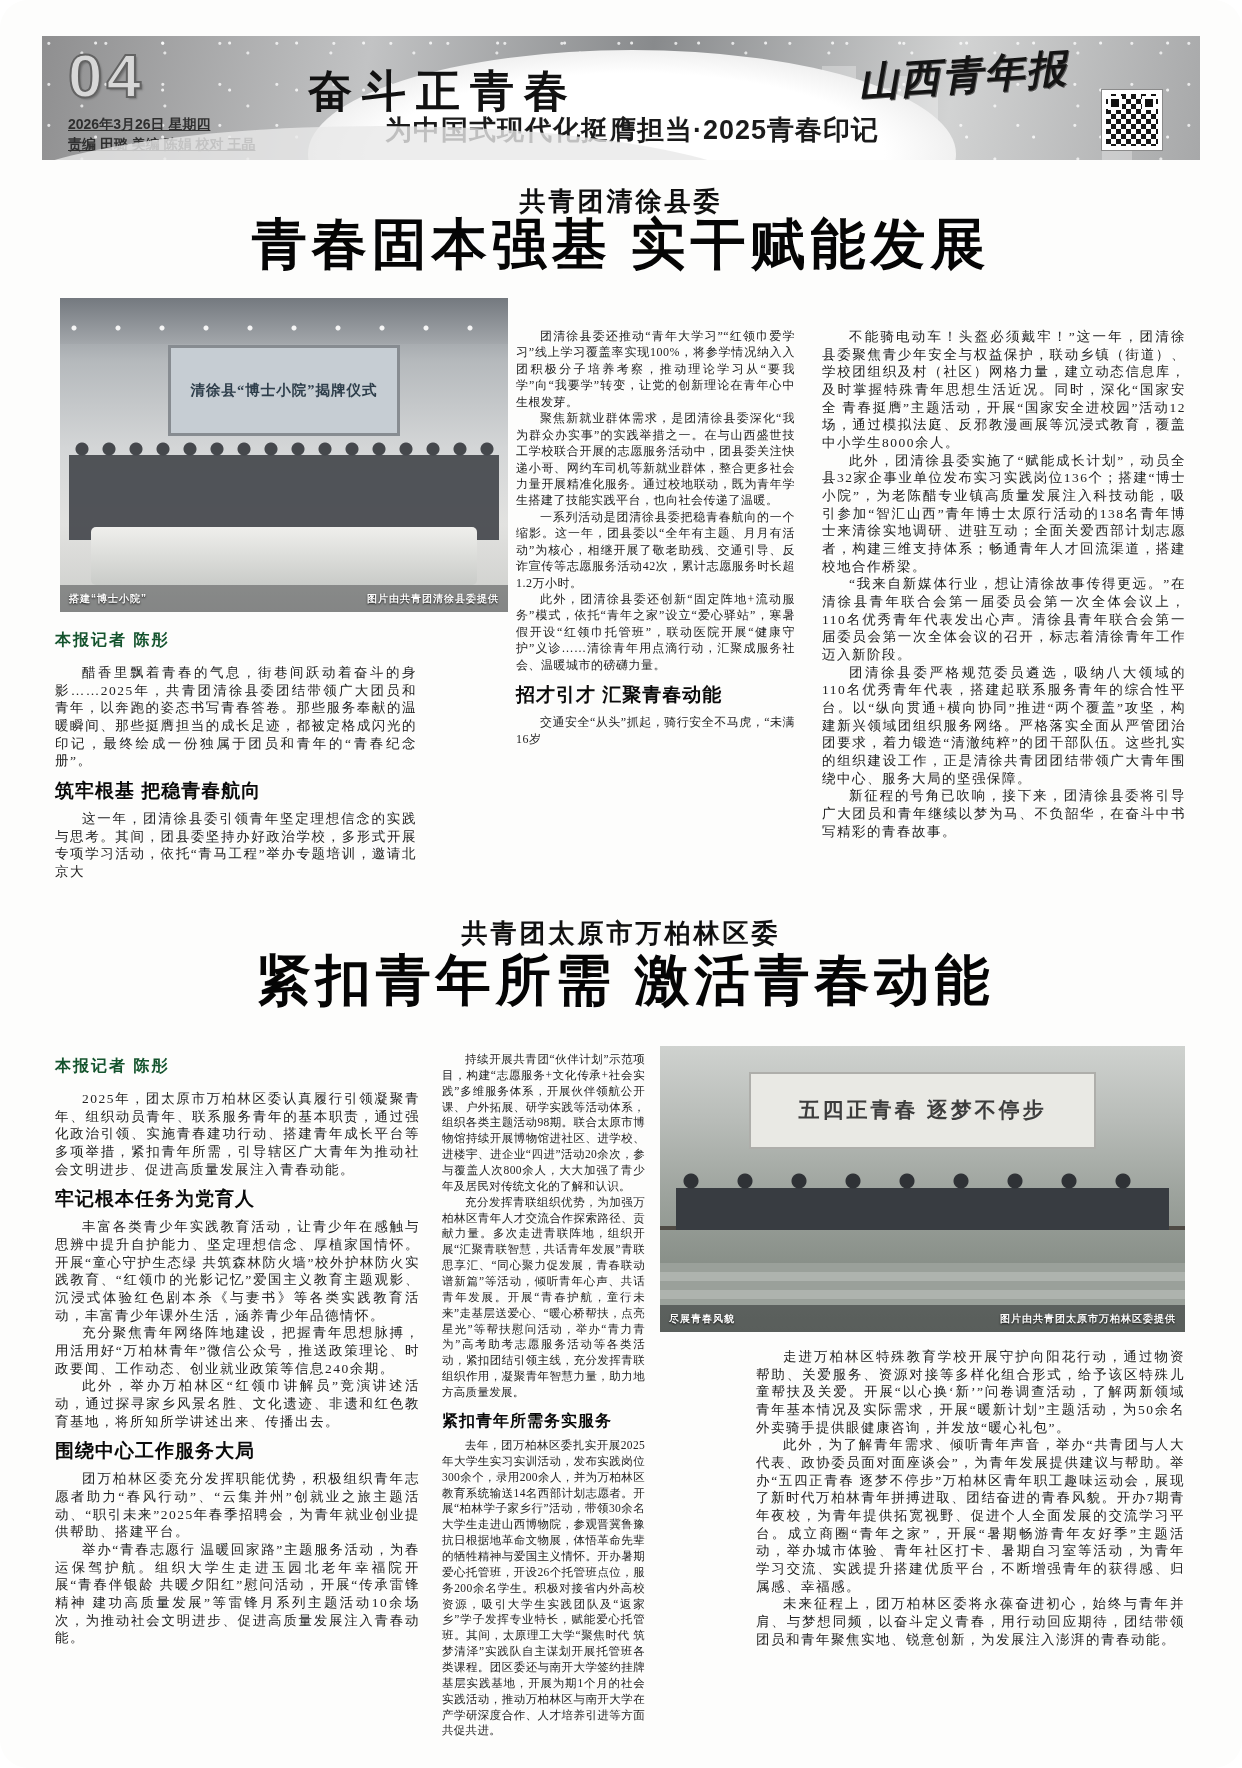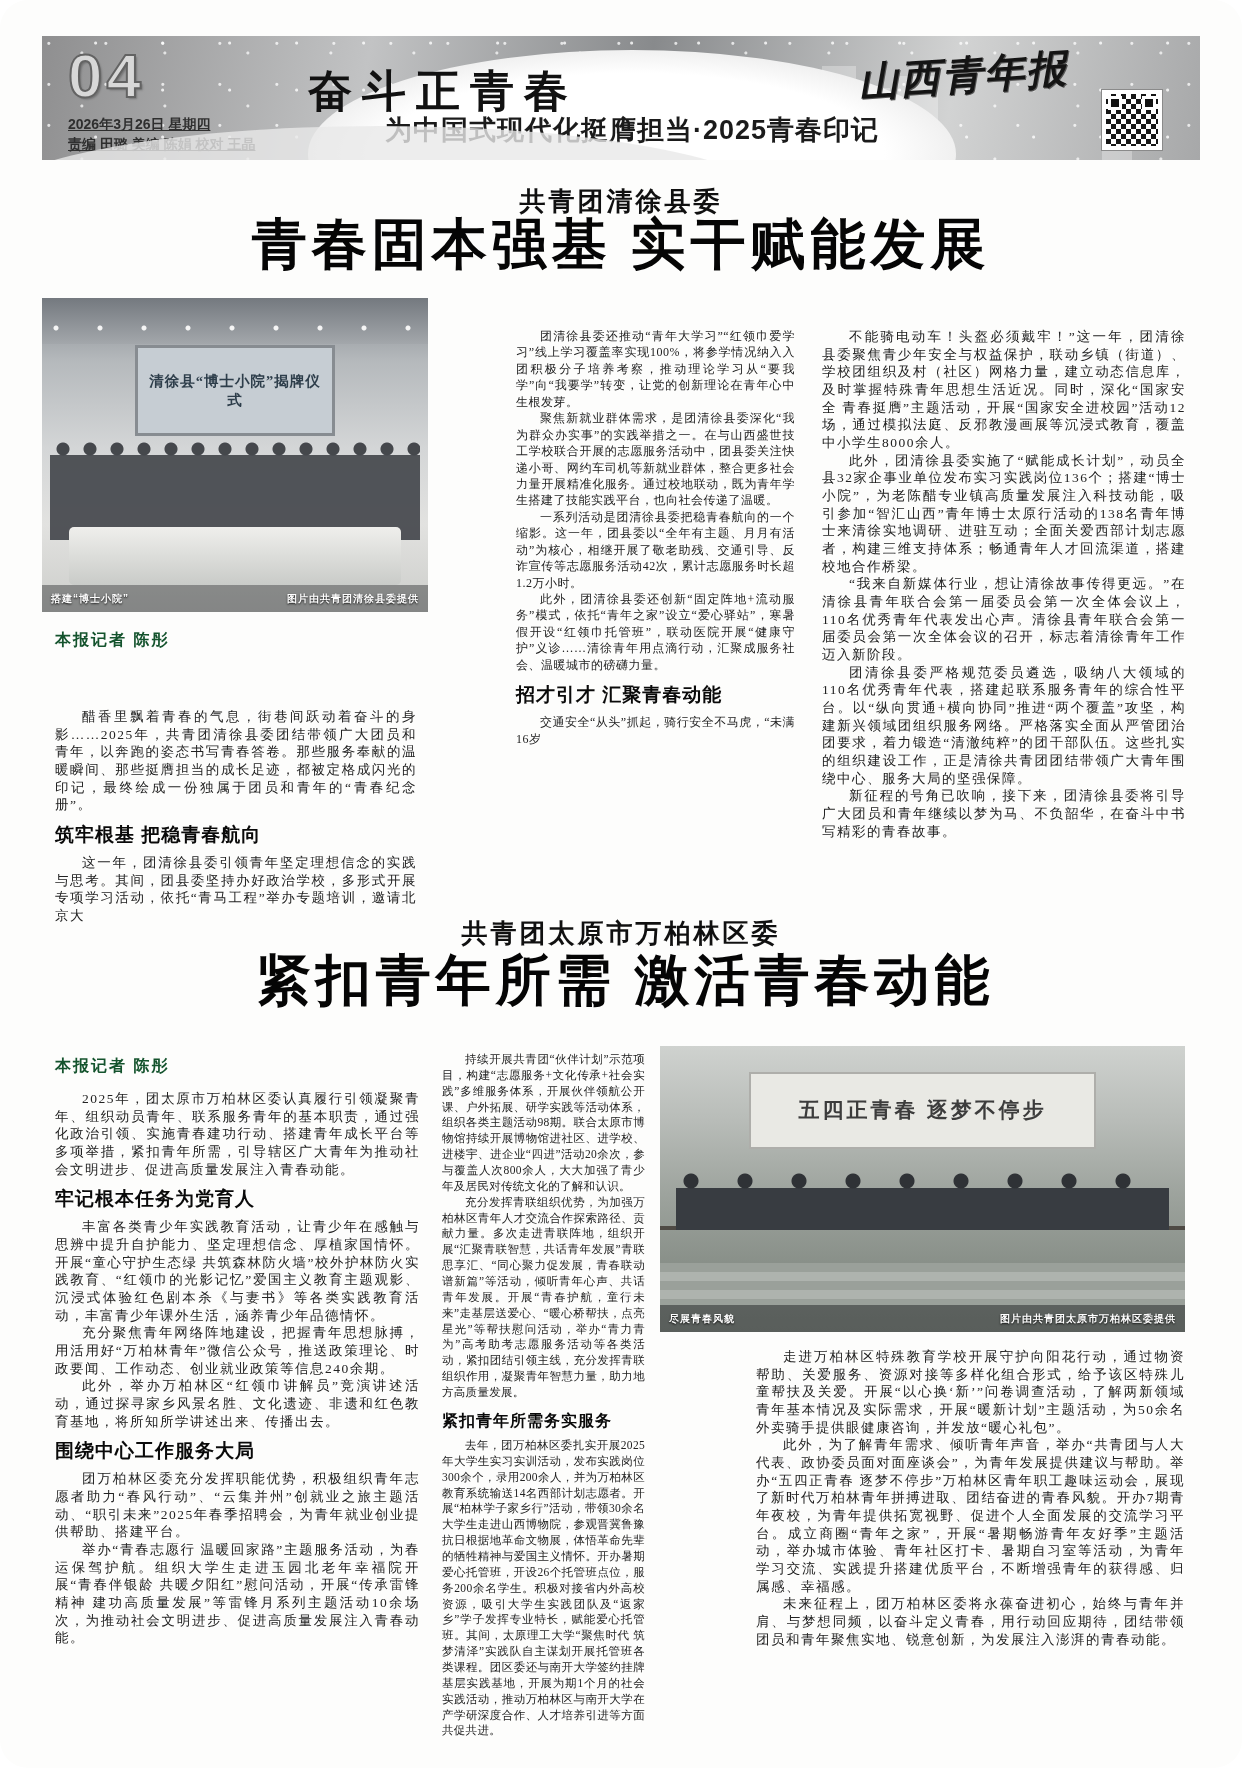--- a/index.html
+++ b/index.html
@@ -57,21 +57,21 @@
   .tcol p { text-indent:2em; margin:0; }
   .col-wide { font-size:13.5px; line-height:1.31; letter-spacing:1.5px; }
   .col-n1 { font-size:12px; line-height:1.37; letter-spacing:0.5px; }
   .col-n2 { font-size:11.5px; line-height:1.38; letter-spacing:0.3px; }
   .tcol h3 { font-family:"Liberation Sans",sans-serif; font-size:19px; letter-spacing:1px;
     color:#0a0a0a; margin:9px 0 6px; text-align:left; }
   .tcol h3.small { font-size:16px; }
 
   
   .photo { position:absolute; overflow:hidden; }
-  .photo1 { left:42px; top:298px; width:386px; height:314px;
+  .photo1 { left:60px; top:298px; width:448px; height:314px;
     background:linear-gradient(180deg,#84898f 0%,#b5b9bc 20%,#d4d6d7 48%,#e2e2e0 72%,#cccdca 100%); }
   .ceiling { position:absolute; left:0; right:0; top:0; height:46px;
     background-image:radial-gradient(circle at 14px 30px, #f5f5f5 2px, transparent 3px),
       linear-gradient(180deg,#74797f,#a3a7ab); background-size:44px 46px,100% 100%; }
   .screen { position:absolute; left:24%; top:15%; width:52%; height:29%;
     background:#c6cdd3; border:3px solid #878c91; display:flex; align-items:center; justify-content:center;
     text-align:center; font-weight:bold; color:#2d3d4a; font-size:14.5px; padding:4px; letter-spacing:1px; }
   .people { position:absolute; left:2%; right:2%; top:46%; height:31%;
     background-image:
       radial-gradient(circle at 13px 7px, #393c41 6px, transparent 7px),
@@ -128,21 +128,21 @@
     <div class="people"></div>
     <div class="meet-table"></div>
     <div class="caption-bar">
       <span>搭建“博士小院”</span>
       <span>图片由共青团清徐县委提供</span>
     </div>
   </div>
 
   <div class="byline" style="left:55px; top:630px;">本报记者 陈彤</div>
 
-  <div class="tcol col-wide" style="left:55px; top:664px; width:362px;margin-top:44px;">
+  <div class="tcol col-wide" style="left:55px; top:664px; width:362px;">
     <p>醋香里飘着青春的气息，街巷间跃动着奋斗的身影……2025年，共青团清徐县委团结带领广大团员和青年，以奔跑的姿态书写青春答卷。那些服务奉献的温暖瞬间、那些挺膺担当的成长足迹，都被定格成闪光的印记，最终绘成一份独属于团员和青年的“青春纪念册”。</p>
     <h3>筑牢根基 把稳青春航向</h3>
     <p>这一年，团清徐县委引领青年坚定理想信念的实践与思考。其间，团县委坚持办好政治学校，多形式开展专项学习活动，依托“青马工程”举办专题培训，邀请北京大</p>
   </div>
 
   <div class="tcol col-n1" style="left:516px; top:328px; width:279px;">
     <p>团清徐县委还推动“青年大学习”“红领巾爱学习”线上学习覆盖率实现100%，将参学情况纳入入团积极分子培养考察，推动理论学习从“要我学”向“我要学”转变，让党的创新理论在青年心中生根发芽。</p>
     <p>聚焦新就业群体需求，是团清徐县委深化“我为群众办实事”的实践举措之一。在与山西盛世技工学校联合开展的志愿服务活动中，团县委关注快递小哥、网约车司机等新就业群体，整合更多社会力量开展精准化服务。通过校地联动，既为青年学生搭建了技能实践平台，也向社会传递了温暖。</p>
     <p>一系列活动是团清徐县委把稳青春航向的一个缩影。这一年，团县委以“全年有主题、月月有活动”为核心，相继开展了敬老助残、交通引导、反诈宣传等志愿服务活动42次，累计志愿服务时长超1.2万小时。</p>
     <p>此外，团清徐县委还创新“固定阵地+流动服务”模式，依托“青年之家”设立“爱心驿站”，寒暑假开设“红领巾托管班”，联动医院开展“健康守护”义诊……清徐青年用点滴行动，汇聚成服务社会、温暖城市的磅礴力量。</p>

